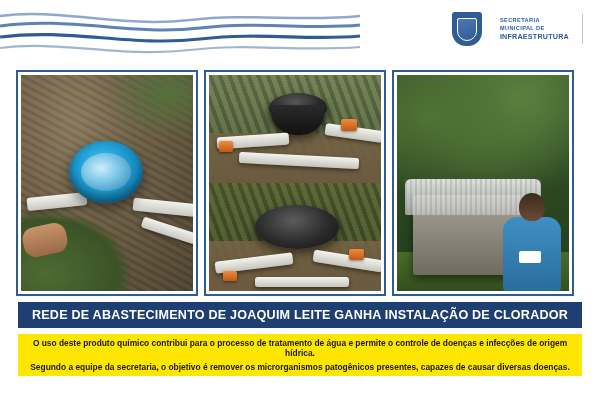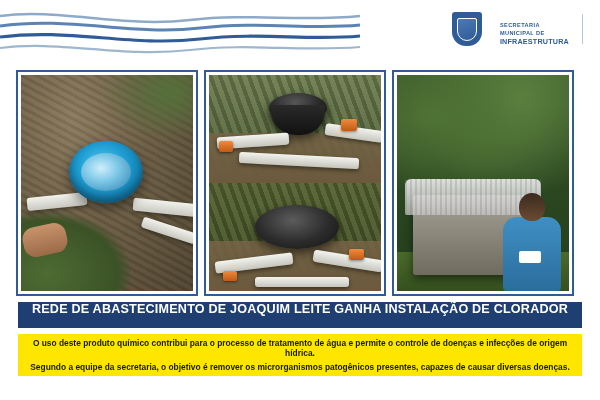--- a/index.html
+++ b/index.html
@@ -31,21 +31,21 @@
   }
   .logos {
     position: absolute;
     right: 14px; top: 12px;
     display: flex;
     align-items: center;
     gap: 10px;
   }
   .logo-sec {
     display: flex;
-    align-items: flex-end;
+    align-items: center;
     gap: 18px;
   }
   .crest {
     width: 30px; height: 34px;
     background: #2f5c96;
     border-radius: 3px 3px 14px 14px;
     display: flex;
     align-items: center;
     justify-content: center;
   }
@@ -285,21 +285,21 @@
     background: linear-gradient(180deg, #4a6a2b, #35501e);
   }
 
   
   .titlebar {
     position: absolute;
     left: 18px; top: 302px;
     width: 564px; height: 26px;
     background: #1f3f72;
     display: flex;
-    align-items: flex-start;
+    align-items: center;
     justify-content: center;
   }
   .titlebar span {
     color: #ffffff;
     font-size: 12.6px;
     font-weight: bold;
     letter-spacing: .2px;
     text-align: center;
     white-space: nowrap;
   }

